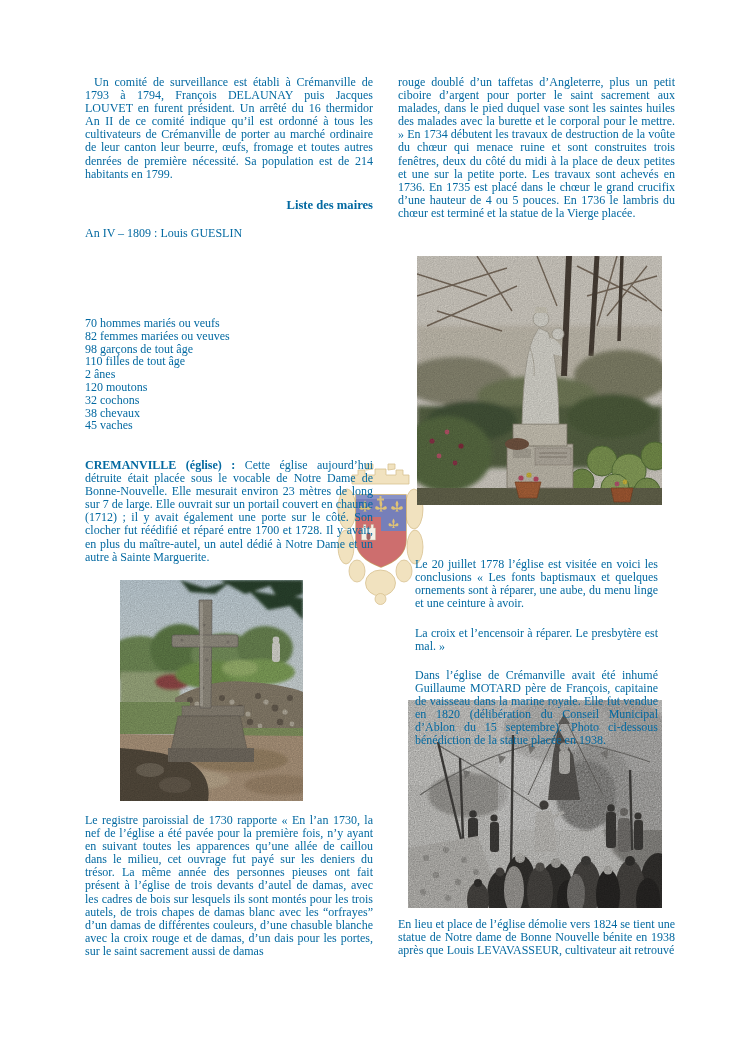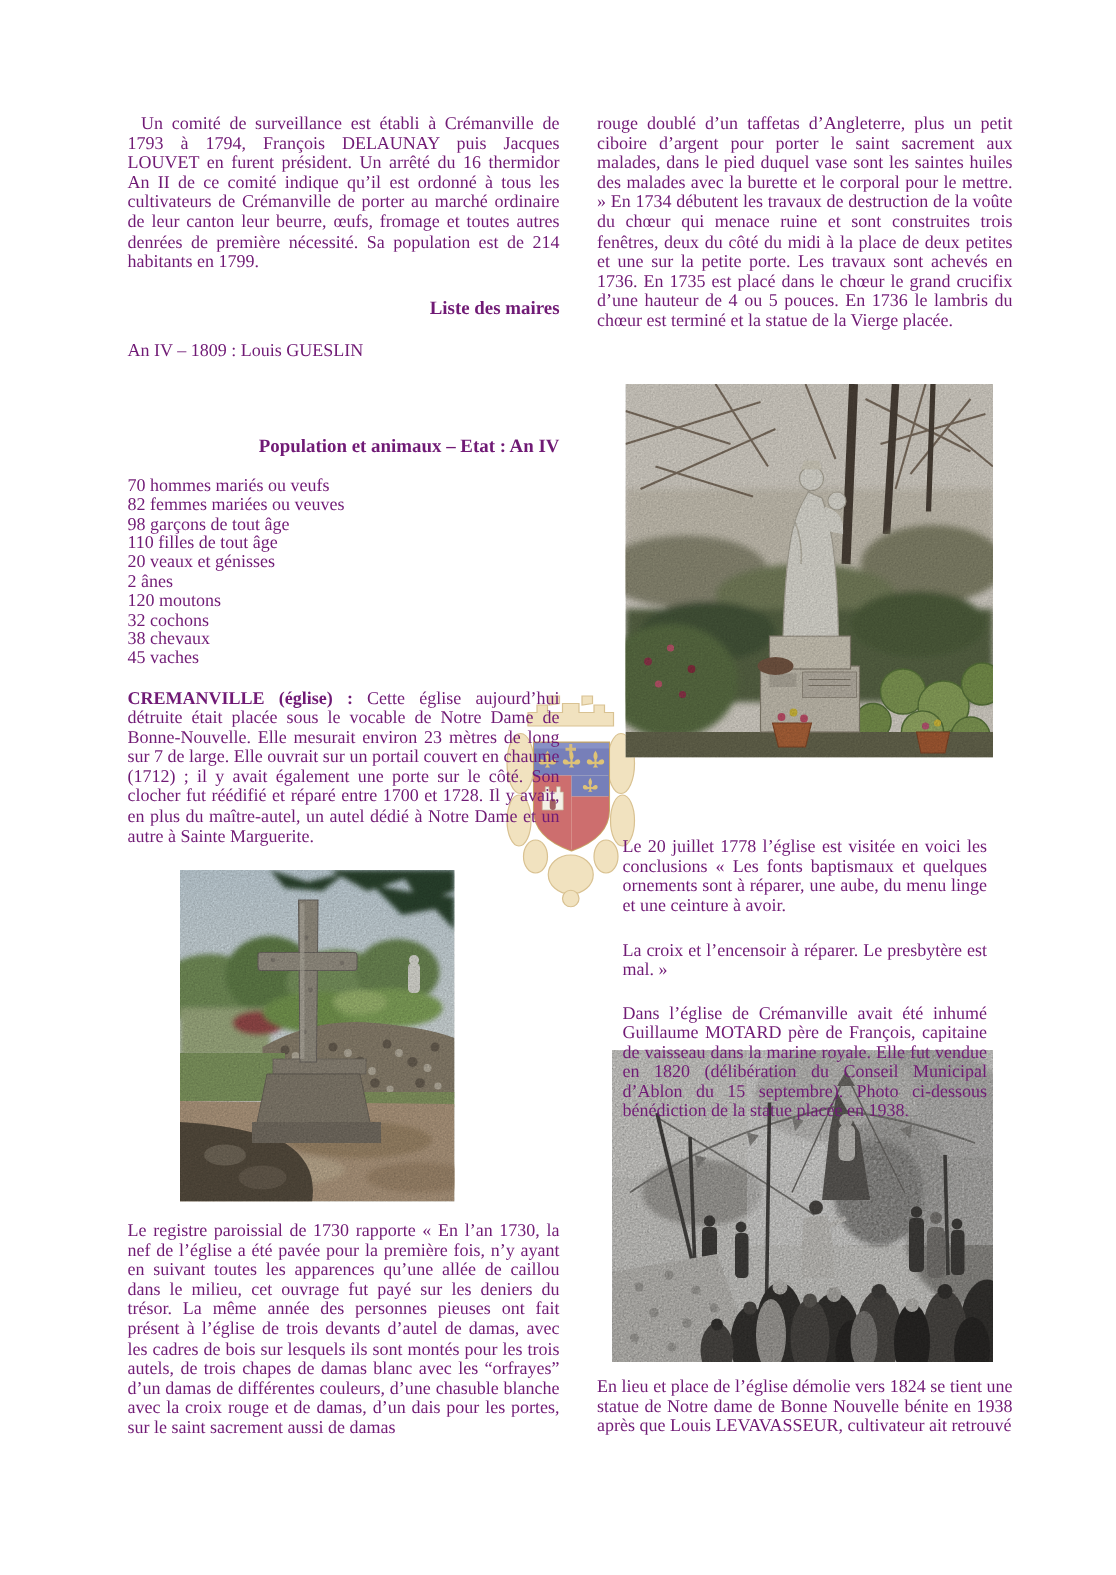--- a/index.html
+++ b/index.html
@@ -1,18 +1,18 @@
 <!DOCTYPE html>
 <html><head>
 <meta charset="utf-8">
 <style>
   html,body{margin:0;padding:0;background:#ffffff;}
   .page{
     position:relative;width:744px;height:1050px;background:#ffffff;
-    font-family:"Liberation Serif", serif;color:#701a75;overflow:hidden;
+    font-family:"Liberation Serif", serif;color:#0369a1;overflow:hidden;
   }
   .blk{position:absolute;z-index:2;font-size:12px;line-height:13.1px;}
   .just{text-align:justify;}
   .head{text-align:right;font-weight:bold;font-size:12.6px;}
   .blk p{margin:17px;}
   .lead{font-weight:bold;}
   .indent{text-indent:9px;}
   .list .ln{white-space:nowrap;}
   .photo{position:absolute;z-index:1;}
   .photo svg{display:block;}
@@ -72,28 +72,26 @@
   </div>
 
   <div class="blk just indent" style="left:85px;top:76px;width:288px">Un comité de surveillance est établi à Crémanville de 1793 à 1794, François DELAUNAY puis Jacques LOUVET en furent président. Un arrêté du 16 thermidor An II de ce comité indique qu’il est ordonné à tous les cultivateurs de Crémanville de porter au marché ordinaire de leur canton leur beurre, œufs, fromage et toutes autres denrées de première nécessité. Sa population est de 214 habitants en 1799.</div>
 
   <div class="blk head" style="left:85px;top:199px;width:288px">Liste des maires</div>
 
   <div class="blk list" style="left:85px;top:227px;width:288px">
     <div class="ln">An IV – 1809 : Louis GUESLIN</div>
   </div>
 
-  <div class="blk head" style="left:85px;top:291px;width:288px">Population et animaux –  Etat : An IV</div>
 
   <div class="blk list" style="left:85px;top:317px;width:288px;line-height:12.8px">
     <div class="ln">70 hommes mariés ou veufs</div>
     <div class="ln">82 femmes mariées ou veuves</div>
     <div class="ln">98 garçons de tout âge</div>
     <div class="ln">110 filles de tout âge</div>
-    <div class="ln">20 veaux et génisses</div>
     <div class="ln">2 ânes</div>
     <div class="ln">120 moutons</div>
     <div class="ln">32 cochons</div>
     <div class="ln">38 chevaux</div>
     <div class="ln">45 vaches</div>
   </div>
 
   <div class="blk just" style="left:85px;top:459px;width:288px">
     <span class="lead">CREMANVILLE (église) :</span><span> Cette église aujourd’hui détruite était placée sous le vocable de Notre Dame de Bonne-Nouvelle. Elle mesurait environ 23 mètres de long sur 7 de large. Elle ouvrait sur un portail couvert en chaume (1712) ; il y avait également une porte sur le côté. Son clocher fut réédifié et réparé entre 1700 et 1728. Il y avait, en plus du maître-autel, un autel dédié à Notre Dame et un autre à Sainte Marguerite.</span>
   </div>

